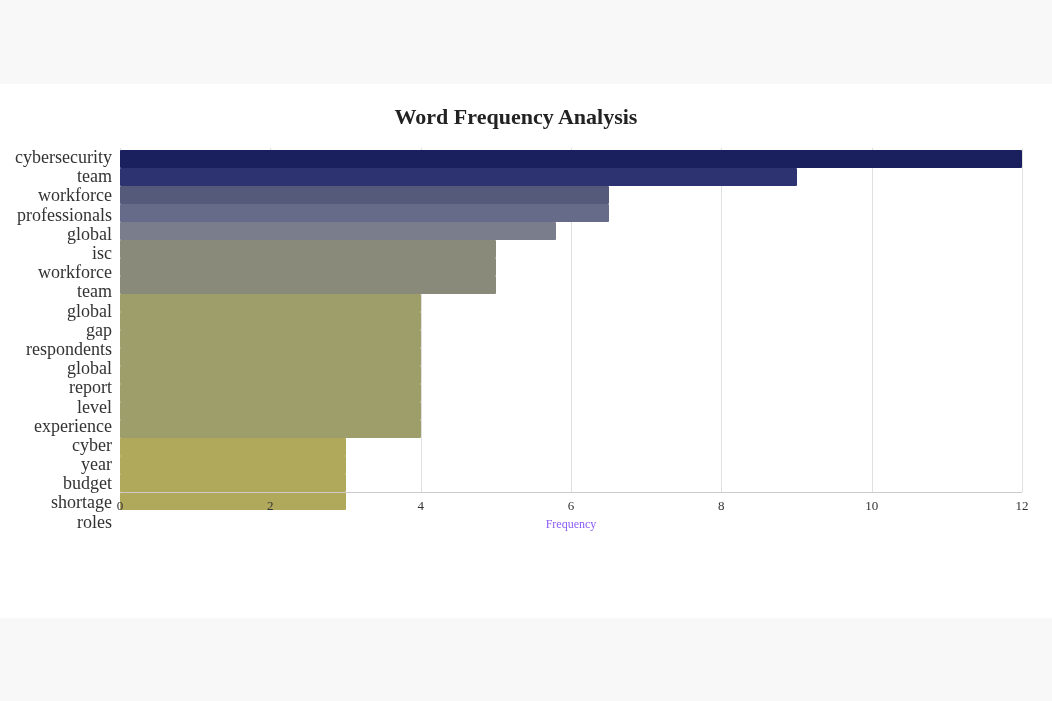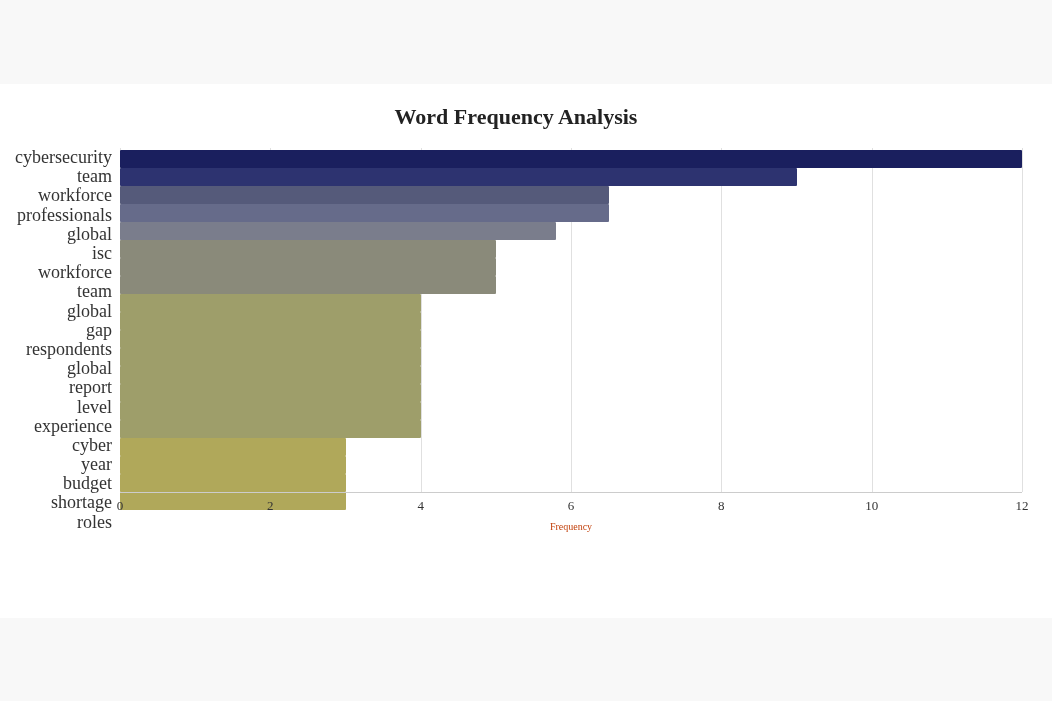--- a/index.html
+++ b/index.html
@@ -105,22 +105,22 @@
       font-size: 13px;
       color: #333;
       position: absolute;
       transform: translateX(-50%);
     }
     .x-axis-title {
       position: absolute;
       bottom: 0px;
       left: 50%;
       transform: translateX(-50%);
-      font-size: 10px;
-      color: #c2410c;
+      font-size: 12px;
+      color: #8b5cf6;
     }
   </style>
 </head>
 <body>
 
 <div class="chart-container">
   <div class="chart-title">Word Frequency Analysis</div>
   <div class="chart-area">
     <div class="y-labels" id="y-labels">
         <div class="y-label">cybersecurity</div>

